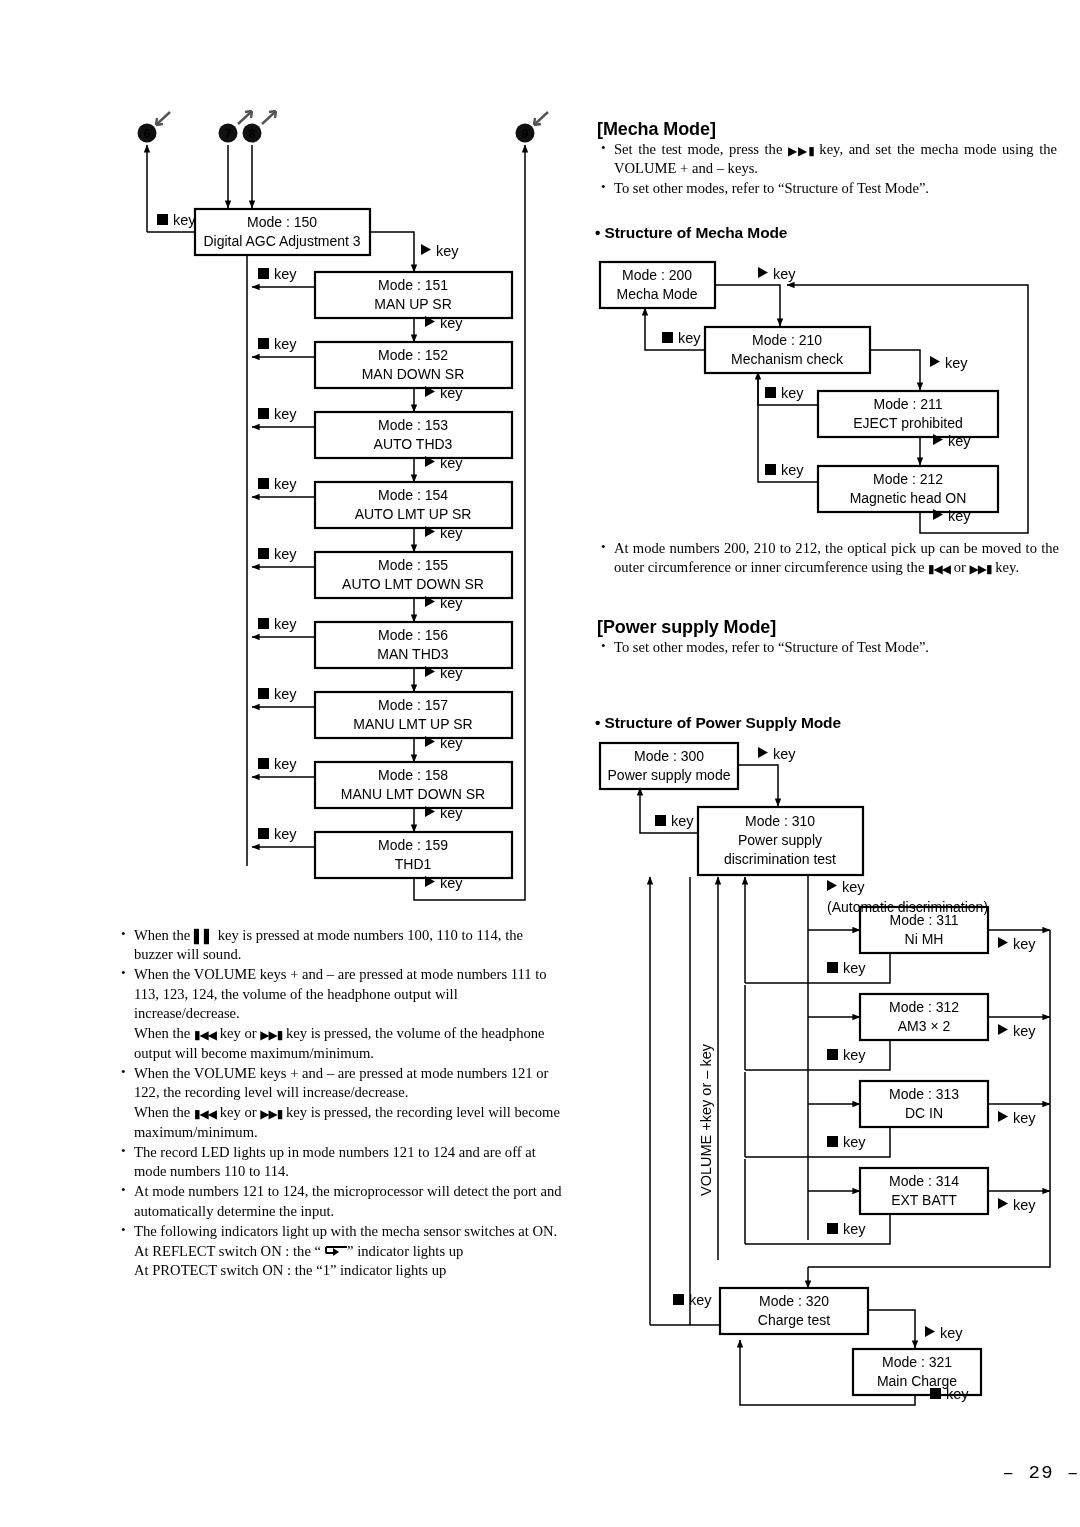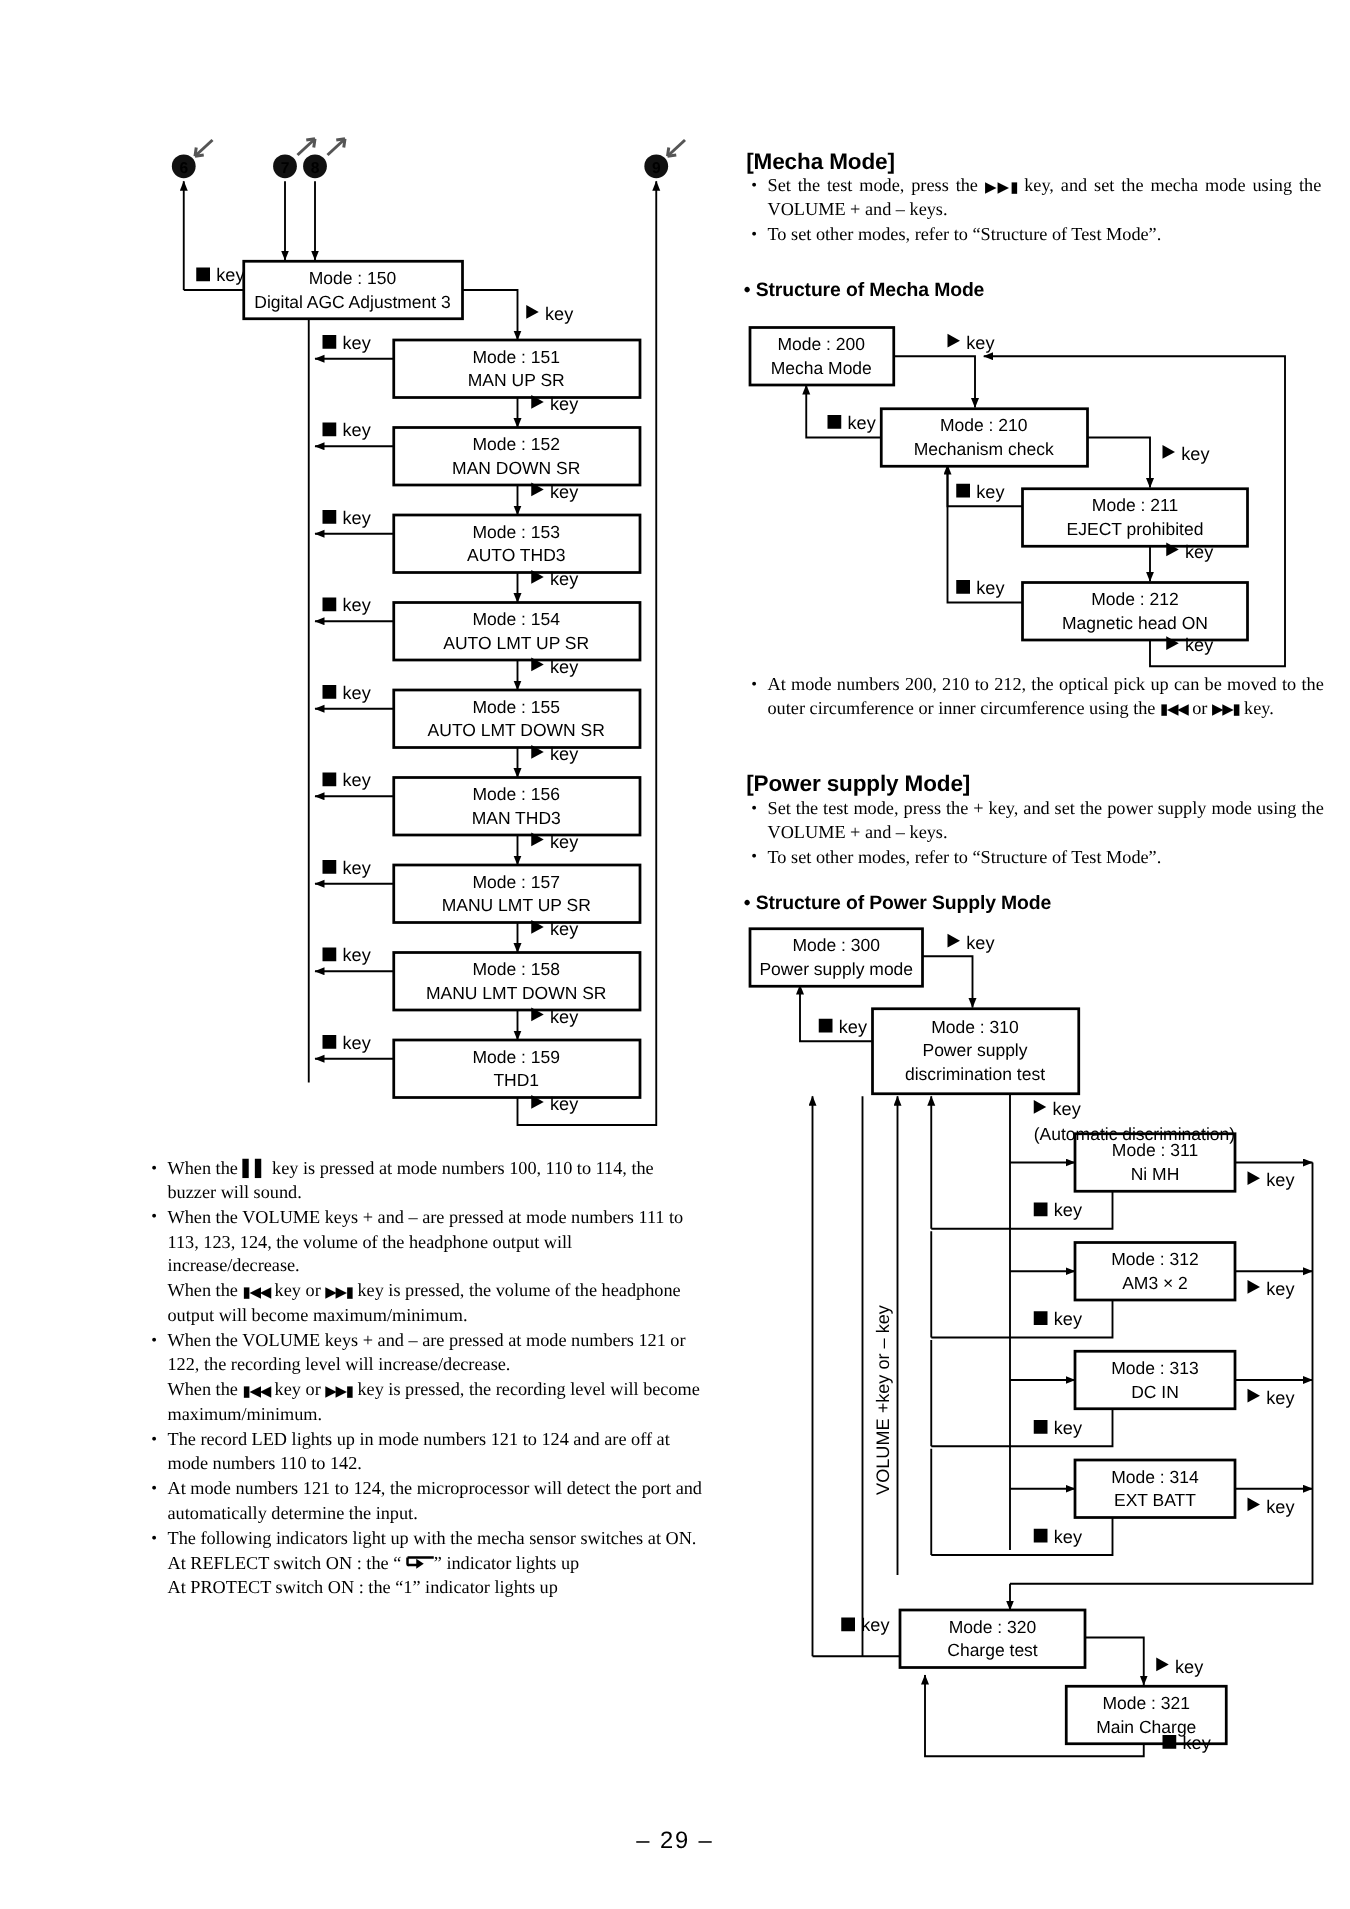--- a/index.html
+++ b/index.html
@@ -34,22 +34,22 @@
             vertical-align:-1px;}
   .loopicon i{position:absolute;display:block;background:#000;}
   .loopicon i.top{left:5px;top:0;width:21px;height:2px;}
   .loopicon i.lft{left:4px;top:1px;width:2px;height:7px;
             border-bottom-left-radius:4px;}
   .loopicon i.bot{left:5px;top:6px;width:9px;height:2px;}
   .loopicon i.arw{left:12px;top:2px;width:0;height:0;background:transparent;
             border-top:4px solid transparent;border-bottom:4px solid transparent;
             border-left:6px solid #000;}
 
-  .pagenum{position:absolute;left:0;top:1462px;width:1080px;text-align:center;
-           font-family:Liberation Sans, sans-serif;font-size:19px;
+  .pagenum{position:absolute;left:0;top:1462px;width:1080px;text-align:right;
+           font-family:Liberation Mono, monospace;font-size:19px;
            letter-spacing:1.5px;}
 </style>
 <style>li.nb:before{content:"" !important;}</style></head>
 <body>
 
 <div class="page">
 
   <div class="col-left">
 
     <svg width="570" height="910" viewBox="0 0 570 910">
@@ -261,21 +261,21 @@
         </g>
     </svg>
 
     <div class="prose" style="position:absolute;left:117px;top:926px;width:446px;">
       <ul class="bullet-list" id="left-notes-list">
           <li>When the <span class="glyph gpause">▌▌</span> key is pressed at mode numbers 100, 110 to 114, the buzzer will sound.</li>
           <li>When the VOLUME keys + and – are pressed at mode numbers 111 to 113, 123, 124, the volume of the headphone output will increase/decrease.</li>
           <li class="sub nb" style="list-style: none; padding-left: 17px; --nb: 1; position: relative;">When the <span class="glyph">▮◀◀</span> key or <span class="glyph">▶▶▮</span> key is pressed, the volume of the headphone output will become maximum/minimum.</li>
           <li>When the VOLUME keys + and – are pressed at mode numbers 121 or 122, the recording level will increase/decrease.</li>
           <li class="sub nb" style="list-style: none; padding-left: 17px; --nb: 1; position: relative;">When the <span class="glyph">▮◀◀</span> key or <span class="glyph">▶▶▮</span> key is pressed, the recording level will become maximum/minimum.</li>
-          <li>The record LED lights up in mode numbers 121 to 124 and are off at mode numbers 110 to 142.</li>
+          <li>The record LED lights up in mode numbers 121 to 124 and are off at mode numbers 110 to 114.</li>
           <li>At mode numbers 121 to 124, the microprocessor will detect the port and automatically determine the input.</li>
           <li>The following indicators light up with the mecha sensor switches at ON.</li>
           <li class="sub nb" style="list-style: none; padding-left: 17px; --nb: 1; position: relative;">At REFLECT switch ON : the “<span class="loopicon"><i class="top"></i><i class="lft"></i><i class="bot"></i><i class="arw"></i></span>” indicator lights up</li>
           <li class="sub nb" style="list-style: none; padding-left: 17px; --nb: 1; position: relative;">At PROTECT switch ON : the “1” indicator lights up</li>
         </ul>
     </div>
   </div>
 
   <div class="col-right">
 
@@ -364,21 +364,20 @@
 
     <div class="prose just" style="position:absolute;left:27px;top:539px;width:462px;">
       <ul class="bullet-list" id="mecha-after-list">
           <li>At mode numbers 200, 210 to 212, the optical pick up can be moved to the outer circumference or inner circumference using the <span class="glyph">▮◀◀</span> or <span class="glyph">▶▶▮</span> key.</li>
         </ul>
     </div>
 
     <h3 class="sec" style="position:absolute;left:27px;top:617px;">[Power supply Mode]</h3>
     <div class="prose just" style="position:absolute;left:27px;top:638px;width:462px;">
       <ul class="bullet-list" id="power-notes-list">
-          <li>Set the test mode, press the + key, and set the power supply mode using the VOLUME + and – keys.</li>
           <li>To set other modes, refer to “Structure of Test Mode”.</li>
         </ul>
     </div>
     <h4 class="sub-sec" style="position:absolute;left:25px;top:714px;">• Structure of Power Supply Mode</h4>
 
     <svg width="500" height="670" viewBox="0 0 500 670" style="position:absolute;left:20px;top:740px;">
       <defs>
         <marker id="ah3" markerWidth="9" markerHeight="9" refX="7.6" refY="3.2" orient="auto" markerUnits="userSpaceOnUse">
           <path d="M0,0 L8,3.2 L0,6.4 z" fill="#000"></path>
         </marker>

